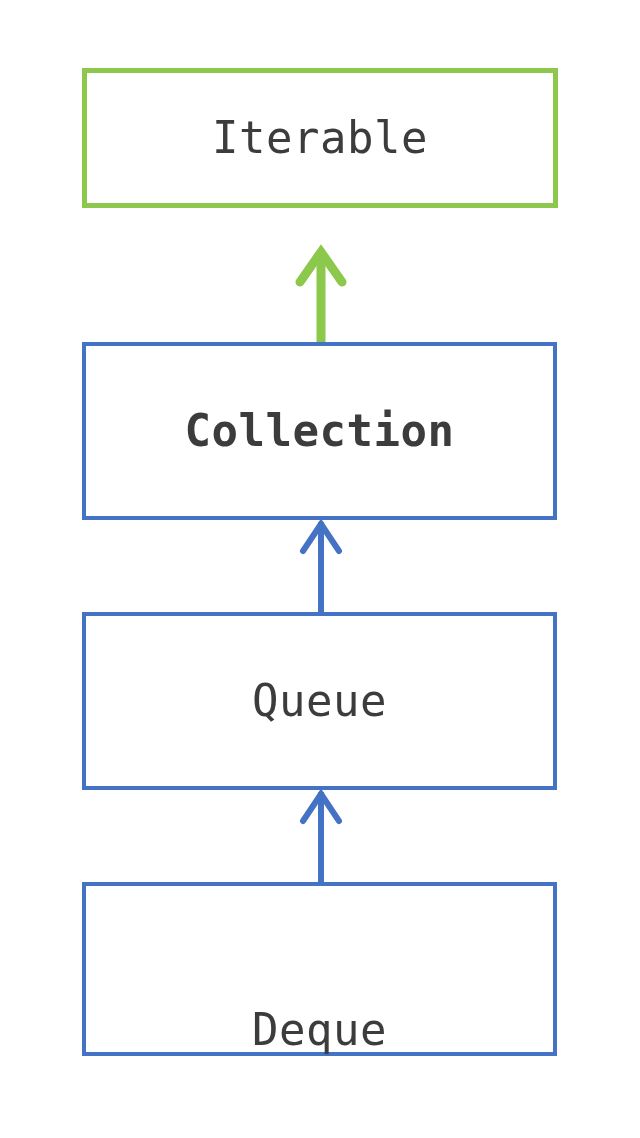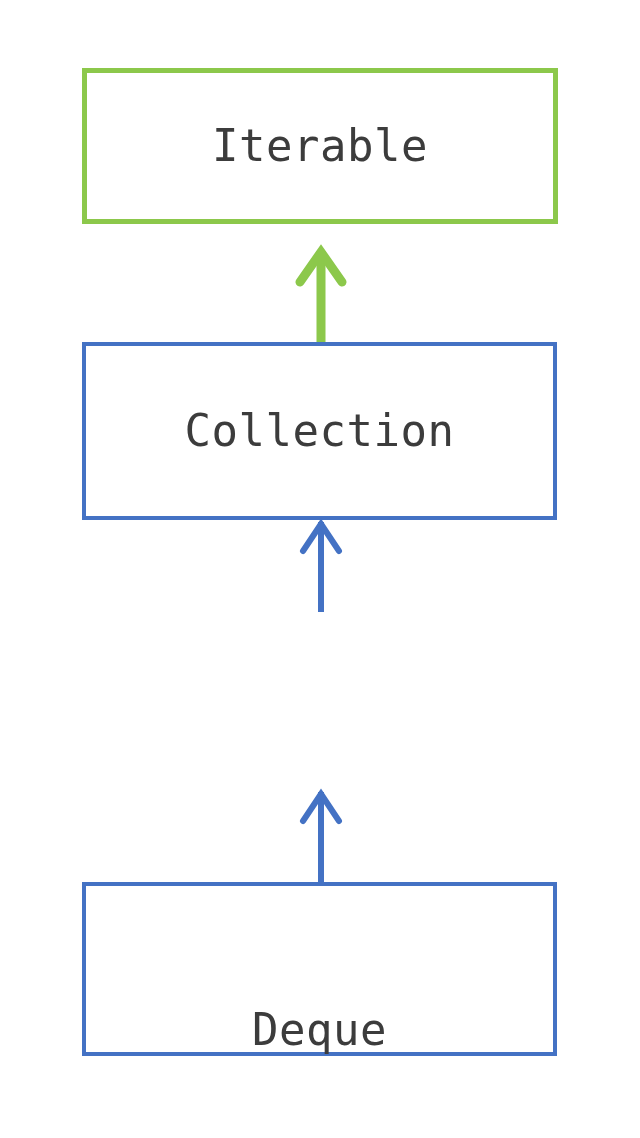--- a/index.html
+++ b/index.html
@@ -36,29 +36,30 @@
     line-height: 1;
     letter-spacing: 0.5px;
     color: #3c3c3c;
     white-space: nowrap;
     user-select: none;
   }
   .node-iterable {
     left: 82px;
     top: 68px;
     width: 476px;
-    height: 156px;
+    height: 140px;
     border: 5px solid #8cc84b;
   }
   .node-collection {
     left: 82px;
     top: 342px;
     width: 475px;
     height: 178px;
     border: 4px solid #4472c4;
+    font-weight: bold;
   }
   .node-queue {
     left: 82px;
     top: 612px;
     width: 475px;
     height: 178px;
     border: 4px solid #4472c4;
   }
   .node-deque {
     left: 82px;
@@ -84,20 +85,23 @@
 <div id="diagram-canvas">
 
   <div class="node-box node-iterable">
     <span class="node-label">Iterable</span>
   </div>
 
   <div class="node-box node-collection">
     <span class="node-label">Collection</span>
   </div>
 
+  <div class="node-box node-queue">
+    <span class="node-label">Queue</span>
+  </div>
 
   <div class="node-box node-deque">
     <span class="node-label">Deque</span>
   </div>
 
   <svg class="edge-arrow" viewBox="0 0 640 1138">
 
     <g>
       <line x1="321" y1="342" x2="321" y2="251" stroke="#8cc84b" stroke-width="9" stroke-linecap="butt"></line>
       <polyline points="300,282 321,252 342,282" fill="none" stroke="#8cc84b" stroke-width="9" stroke-linecap="round" stroke-linejoin="miter"></polyline>

